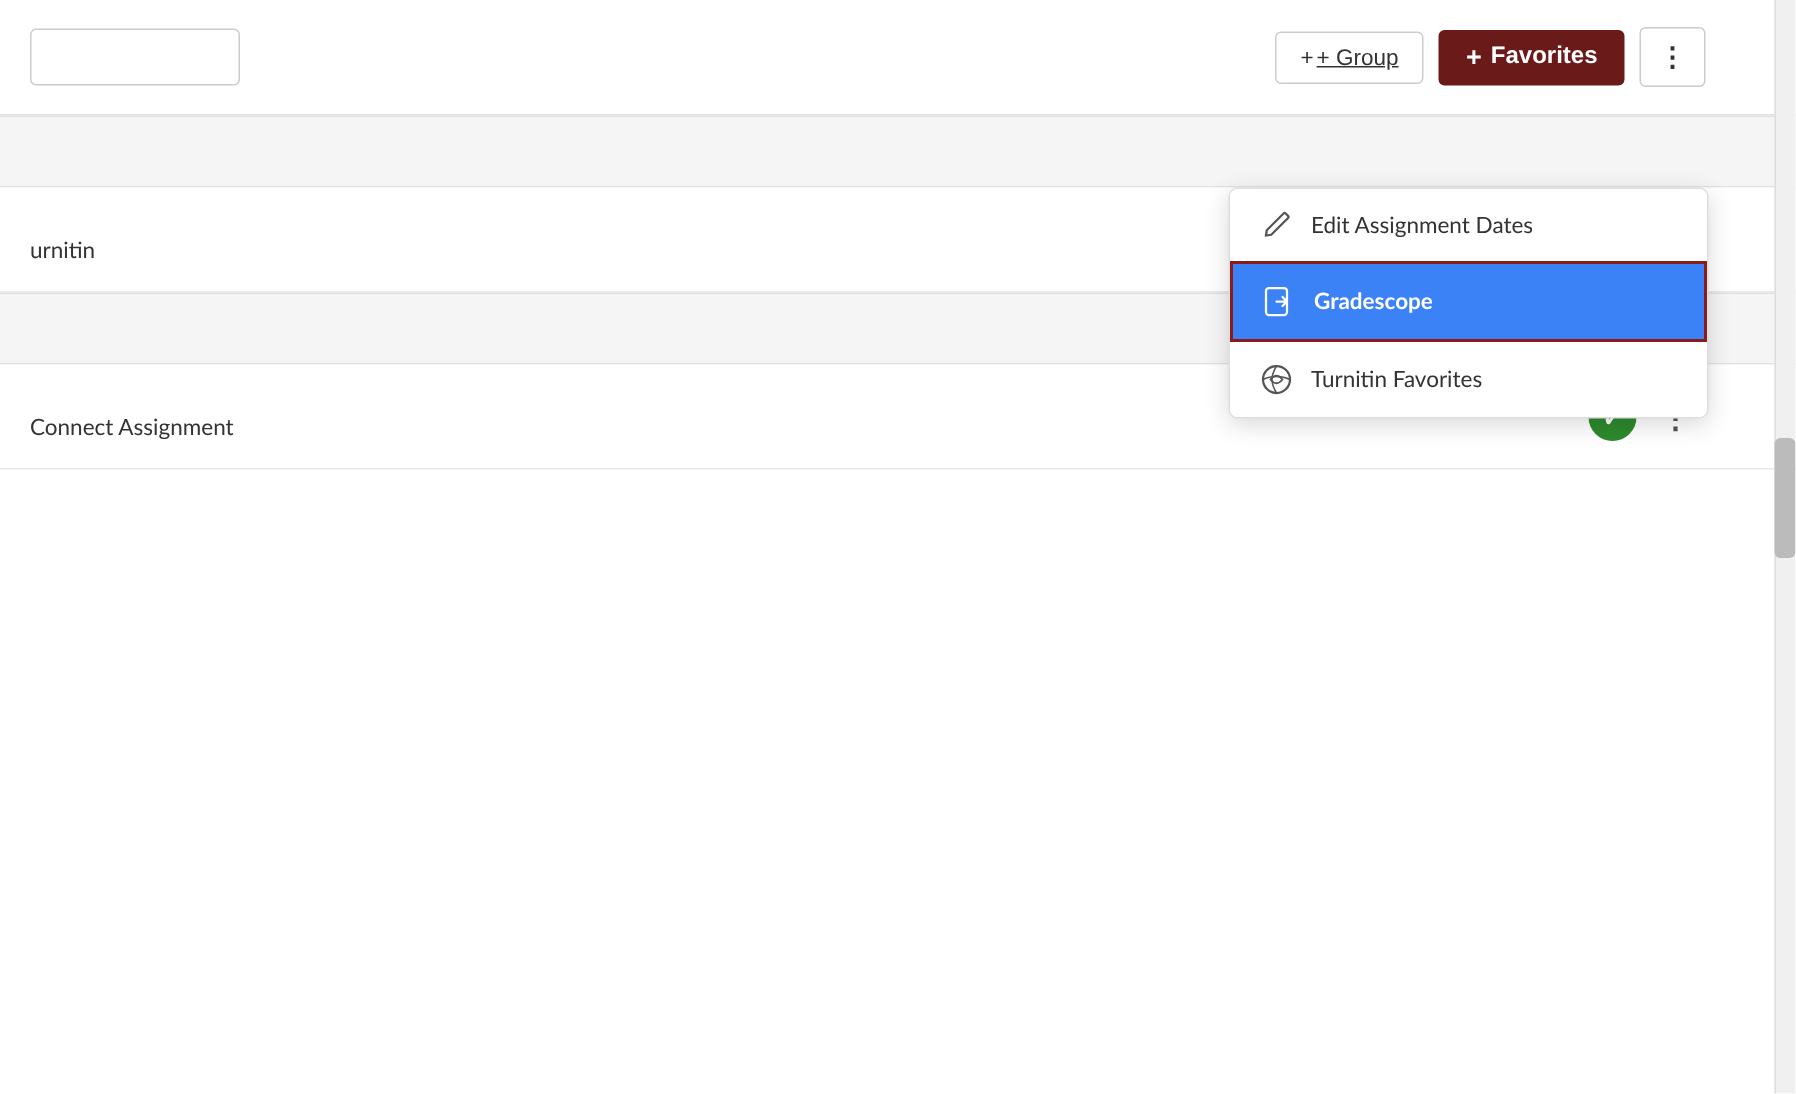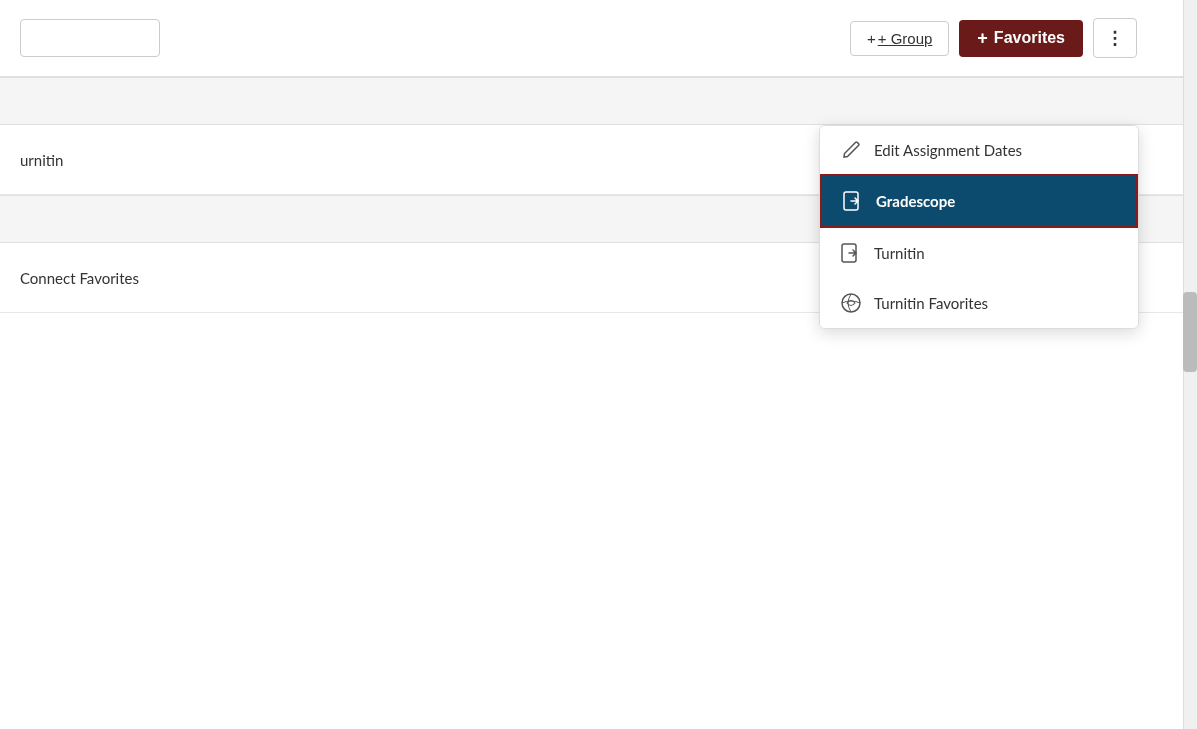--- a/index.html
+++ b/index.html
@@ -83,21 +83,21 @@
       align-items: center;
       padding: 14px 20px;
       gap: 12px;
       cursor: pointer;
       font-size: 15px;
       color: #333;
       background: #fff;
     }
 
     .dropdown-item.active {
-      background: #0c4a6e;
+      background: #3b82f6;
       color: #fff;
       border: 2px solid #8b1a1a;
     }
 
     .dropdown-item .item-icon {
       font-size: 18px;
       display: flex;
       align-items: center;
       justify-content: center;
       width: 22px;
@@ -120,21 +120,21 @@
     .section-header {
       background: #f5f5f5;
       padding: 12px 20px;
       border-bottom: 1px solid #e0e0e0;
       border-top: 1px solid #e0e0e0;
       height: 48px;
     }
 
     .assignment-row {
       display: flex;
-      align-items: center;
+      align-items: flex-end;
       padding: 18px 20px;
       border-bottom: 1px solid #e8e8e8;
       background: #fff;
       min-height: 70px;
     }
 
     .assignment-row .row-title {
       font-size: 15px;
       color: #333;
       flex: 1;
@@ -227,29 +227,20 @@
   <div class="dropdown-item active">
     <span class="item-icon">
       <svg width="22" height="22" viewBox="0 0 22 22" fill="none" xmlns="http://www.w3.org/2000/svg">
         <rect x="2" y="2" width="14" height="18" rx="2" stroke="white" stroke-width="1.5" fill="none"></rect>
         <path d="M9 11 L16 11 M13 8 L16 11 L13 14" stroke="white" stroke-width="1.5" stroke-linecap="round" stroke-linejoin="round"></path>
       </svg>
     </span>
     <span class="item-label">Gradescope</span>
   </div>
 
-  <div class="dropdown-item">
-    <span class="item-icon">
-      <svg width="22" height="22" viewBox="0 0 22 22" fill="none" xmlns="http://www.w3.org/2000/svg">
-        <rect x="2" y="2" width="14" height="18" rx="2" stroke="#555" stroke-width="1.5" fill="none"></rect>
-        <path d="M9 11 L16 11 M13 8 L16 11 L13 14" stroke="#555" stroke-width="1.5" stroke-linecap="round" stroke-linejoin="round"></path>
-      </svg>
-    </span>
-    <span class="item-label">Turnitin</span>
-  </div>
 
   <div class="dropdown-item">
     <span class="item-icon">
       <svg width="22" height="22" viewBox="0 0 22 22" fill="none" xmlns="http://www.w3.org/2000/svg">
         <circle cx="11" cy="11" r="9" stroke="#555" stroke-width="1.5" fill="none"></circle>
         <path d="M7 11 Q11 6 15 11 Q11 16 7 11Z" stroke="#555" stroke-width="1.2" fill="none"></path>
         <path d="M11 2 Q8 7 8 11 Q8 15 11 20" stroke="#555" stroke-width="1" fill="none"></path>
         <path d="M2 11 Q6 9 11 9 Q16 9 20 11" stroke="#555" stroke-width="1" fill="none"></path>
       </svg>
     </span>
@@ -268,21 +259,21 @@
       <div class="check-icon">
         <span>✓</span>
       </div>
       <span class="more-dots">⋮</span>
     </div>
   </div>
 
   <div class="section-header"></div>
 
   <div class="assignment-row">
-    <span class="row-title">Connect Favorites</span>
+    <span class="row-title">Connect Assignment</span>
     <div class="row-actions">
       <div class="check-icon">
         <span>✓</span>
       </div>
       <span class="more-dots">⋮</span>
     </div>
   </div>
 
 </div>
 

